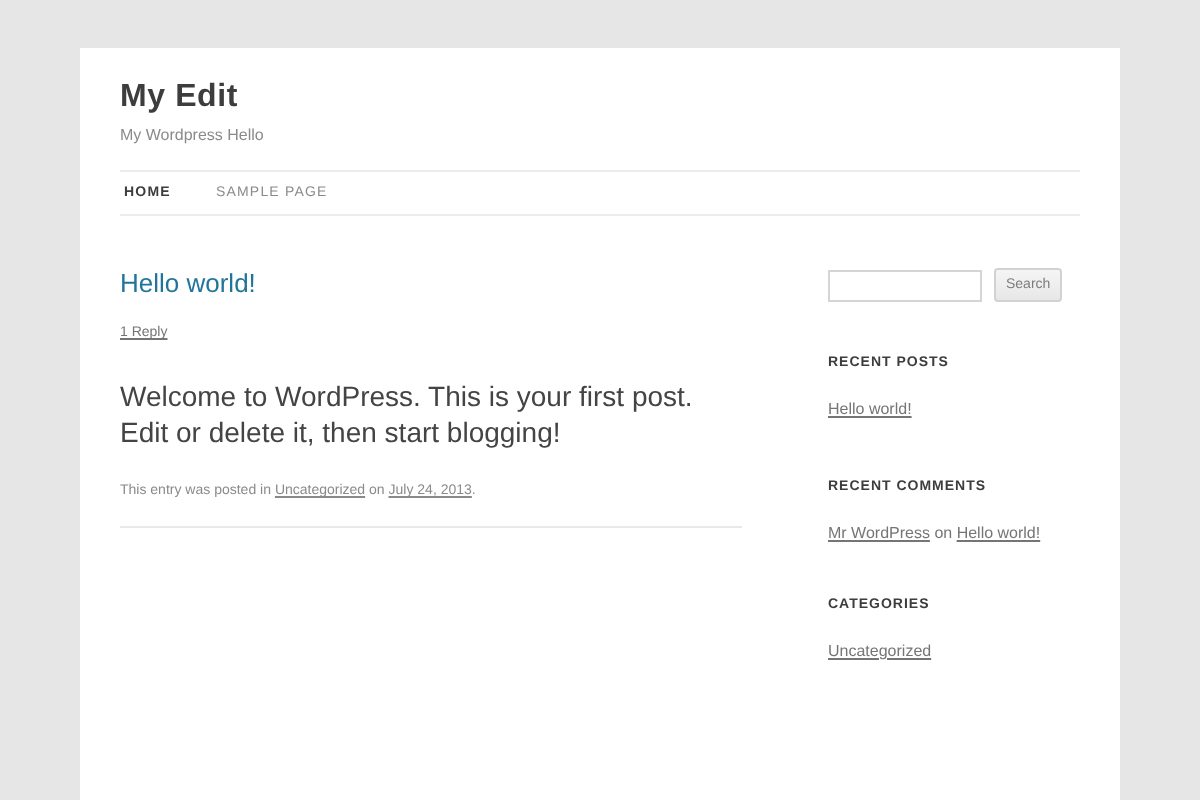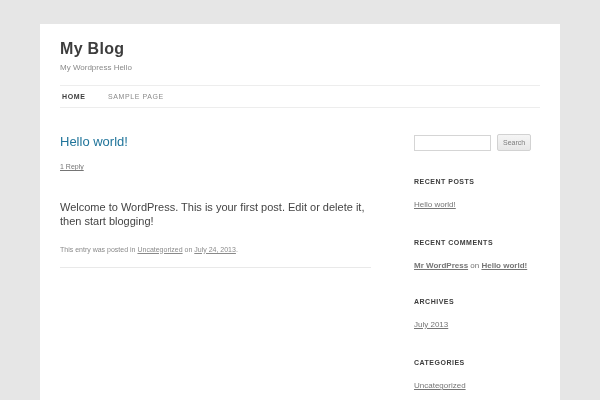--- a/index.html
+++ b/index.html
@@ -41,21 +41,21 @@
   .sidebar { width: 126px; margin-left: auto; }
   
   .post-title {
     font-size: 13px; font-weight: normal; color: #21759b; cursor: pointer;
   }
   .reply-link {
     display: inline-block; margin-top: 14px;
     font-size: 7px; color: #757575; text-decoration: underline; cursor: pointer;
   }
   .post-body {
-    margin-top: 27px; font-size: 11px; color: #444444; line-height: 1.3;
+    margin-top: 16px; font-size: 14px; color: #444444; line-height: 1.3;
   }
   .post-meta {
     margin-top: 17px; font-size: 7px; color: #8a8a8a;
   }
   .post-meta a { color: #8a8a8a; text-decoration: underline; cursor: pointer; }
   .post-divider {
     border: none; border-top: 1px solid #e9e9e9; margin-top: 14px;
   }
   
   .search-row { display: flex; align-items: center; }
@@ -75,29 +75,29 @@
   .widget { margin-top: 28px; }
   .widget-first { margin-top: 27px; }
   .widget-title {
     font-size: 7px; font-weight: bold; color: #3d3d3d; letter-spacing: 0.5px;
   }
   .widget-link {
     display: inline-block; margin-top: 15px;
     font-size: 8px; color: #757575; text-decoration: underline; cursor: pointer;
   }
   .widget-line { margin-top: 15px; font-size: 8px; color: #757575; }
-  .widget-line a { color: #757575; text-decoration: underline; cursor: pointer; font-weight: bold; }
+  .widget-line a { color: #757575; text-decoration: underline; cursor: pointer; }
 </style>
 </head>
 <body>
 
 <div class="page">
 
   <header>
-    <h1 class="site-title">My Blog</h1>
+    <h1 class="site-title">My Edit</h1>
     <div class="site-tagline">My Wordpress Hello</div>
   </header>
 
   <nav class="main-nav">
     <a class="nav-item current">HOME</a>
     <a class="nav-item">SAMPLE PAGE</a>
   </nav>
 
   <div class="content">
 
@@ -121,24 +121,20 @@
       <section class="widget widget-first">
         <h3 class="widget-title">RECENT POSTS</h3>
         <a class="widget-link">Hello world!</a>
       </section>
 
       <section class="widget">
         <h3 class="widget-title">RECENT COMMENTS</h3>
         <p class="widget-line"><a>Mr WordPress</a><span> on </span><a>Hello world!</a></p>
       </section>
 
-      <section class="widget">
-        <h3 class="widget-title">ARCHIVES</h3>
-        <a class="widget-link">July 2013</a>
-      </section>
 
       <section class="widget">
         <h3 class="widget-title">CATEGORIES</h3>
         <a class="widget-link">Uncategorized</a>
       </section>
 
     </aside>
 
   </div>
 

